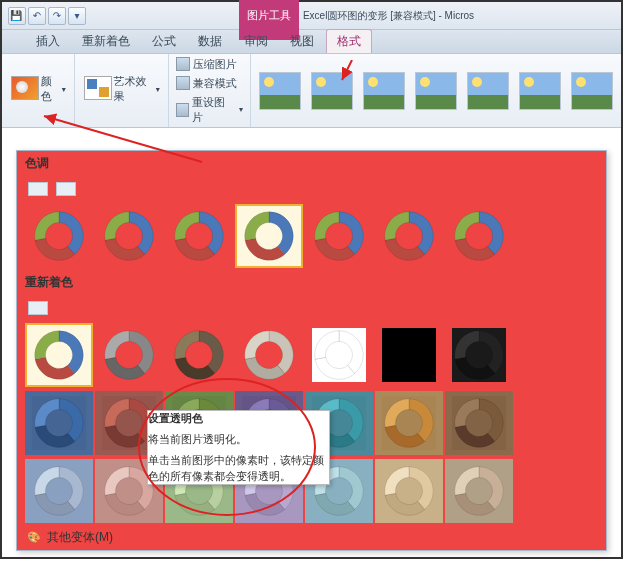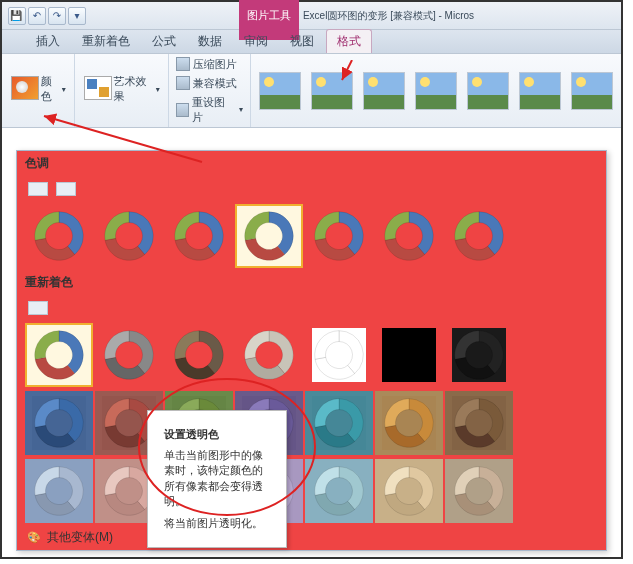--- a/index.html
+++ b/index.html
@@ -30,21 +30,21 @@
 .thumb .sky{position:absolute;inset:0;background:linear-gradient(#8ab8e8 60%,#5a8a4a 60%)}
 .thumb .sun{position:absolute;left:4px;top:4px;width:10px;height:10px;border-radius:50%;background:#ffe070}
 .dropdown{position:absolute;left:14px;top:148px;right:14px;bottom:6px;background:#ef4444;border:1px solid #a8b8cc;box-shadow:2px 2px 6px rgba(0,0,0,.2);overflow-y:auto}
 .dd-section{font-size:12px;font-weight:bold;color:#333;padding:4px 8px}
 .dd-row{display:flex;flex-wrap:nowrap;gap:2px;padding:2px 8px}
 .opt{width:68px;height:64px;border:1px solid transparent;display:flex;align-items:center;justify-content:center;cursor:pointer;position:relative}
 .opt.sel{border:2px solid #f0b030;background:#fff8e0}
 .dd-line{display:flex;align-items:center;gap:6px;font-size:12px;color:#333;padding:4px 10px;cursor:pointer}
 .dd-line.hi{background:linear-gradient(#fff3c8,#ffe488);border:1px solid #f0c850;border-radius:2px;margin:0 4px}
 .li-ico{width:14px;height:14px;display:flex;align-items:center;justify-content:center;font-size:11px}
-.tooltip{position:absolute;left:145px;top:408px;width:140px;background:#fff;border:1px solid #bbb;box-shadow:2px 2px 4px rgba(0,0,0,.2);padding:16px;font-size:11px;color:#333;z-index:20}
+.tooltip{position:absolute;left:145px;top:408px;width:183px;background:#fff;border:1px solid #bbb;box-shadow:2px 2px 4px rgba(0,0,0,.2);padding:0;font-size:11px;color:#333;z-index:20}
 .tooltip .tt-title{font-weight:bold;margin-bottom:4px}
 .tooltip p{margin-top:6px;line-height:1.4}
 svg.donut{width:54px;height:54px}
 svg.arrow{position:absolute;pointer-events:none;z-index:30}
 svg.ring{position:absolute;pointer-events:none;z-index:25}
 .smico{width:20px;height:14px;background:#e8eef5;border:1px solid #bcc7d4;display:inline-block}
 .dd-row.sm .opt{width:26px;height:22px}
 </style>
 </head>
 <body>
@@ -377,22 +377,22 @@
     </div>
     <div class="dd-line hi">
       
       
     </div>
 
   </div>
 
   <div class="tooltip">
     <div class="tt-title">设置透明色</div>
+    <p>将当前图片透明化。</p>
     <p>单击当前图形中的像素时，该特定颜色的所有像素都会变得透明。</p>
-    <p>将当前图片透明化。</p>
   </div>
 
   <svg class="arrow" style="left:40px;top:58px;width:320px;height:100px">
     <defs>
         <marker id="ah1" markerWidth="8" markerHeight="8" refX="6" refY="3" orient="auto">
           <path d="M0,0 L6,3 L0,6 Z" fill="#d22"></path>
         </marker>
       </defs>
     <line x1="310" y1="0" x2="300" y2="20" stroke="#d22" stroke-width="2" marker-end="url(#ah1)"></line>
   </svg>

